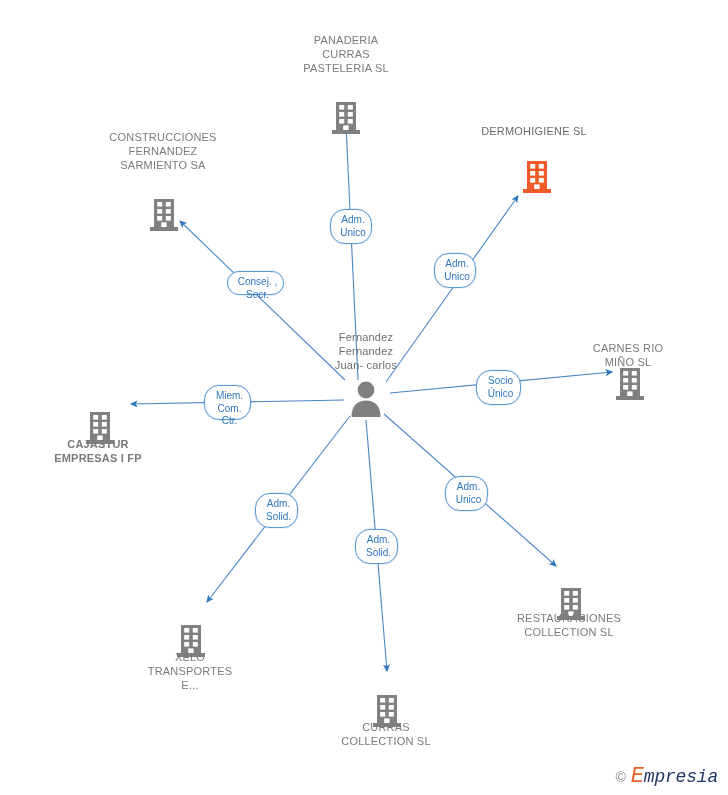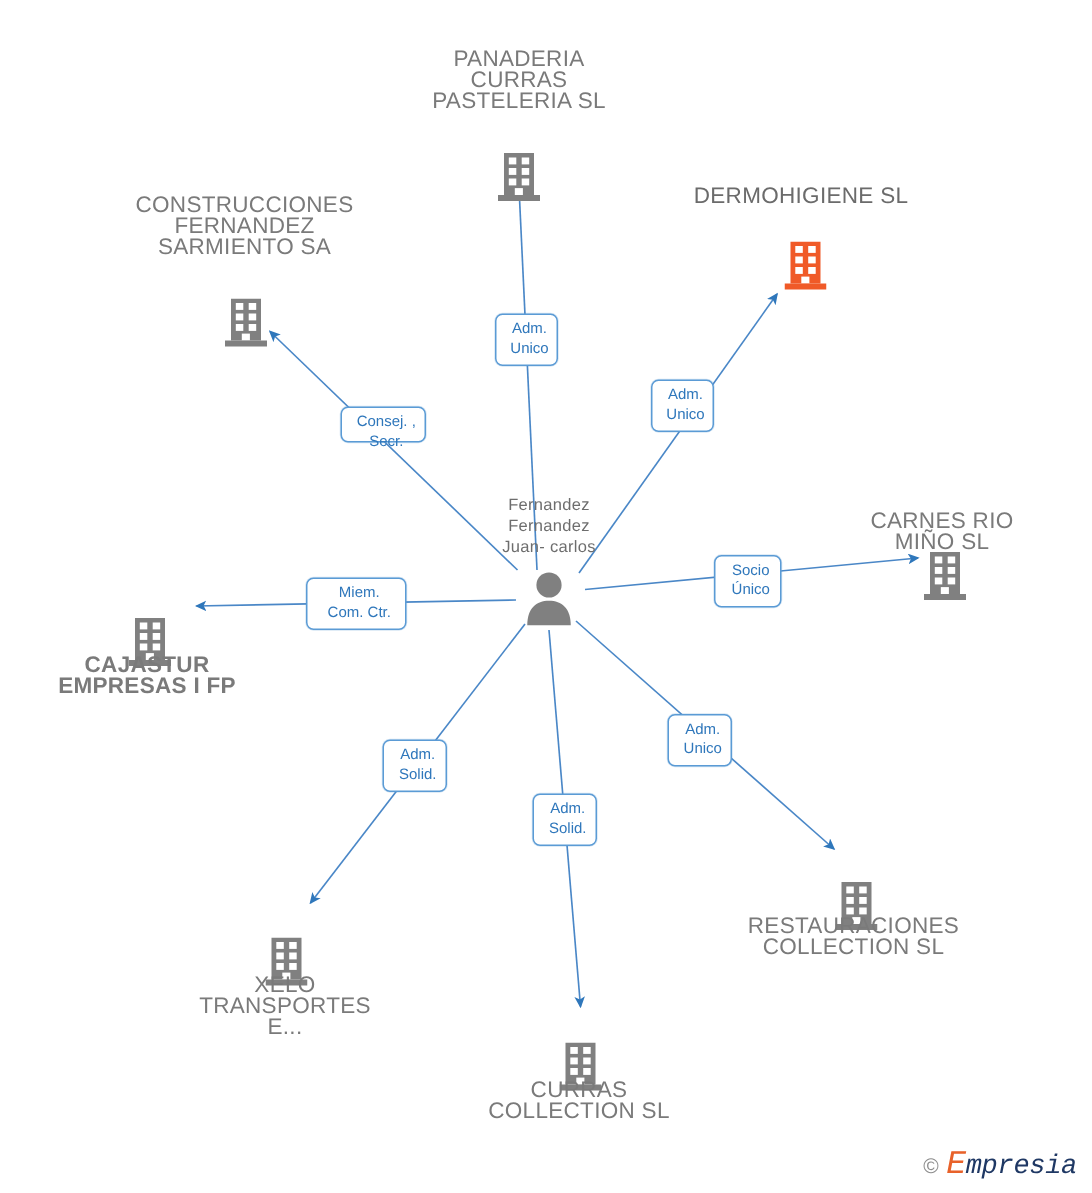--- a/index.html
+++ b/index.html
@@ -25,21 +25,21 @@
     height: 795px;
   }
   .node {
     position: absolute;
     width: 150px;
     margin-left: -75px;
     text-align: center;
     user-select: none;
   }
   .node-label {
-    font-size: 15px;
+    font-size: 11px;
     line-height: 14px;
     color: #7a7a7a;
     letter-spacing: 0.2px;
     white-space: pre-line;
   }
   .node-label.highlight {
     color: #6b6b6b;
   }
   .node-icon {
     display: block;
@@ -47,21 +47,21 @@
   }
   .person-node .node-label {
     color: #6d6d6d;
     font-size: 11px;
   }
   .edge-label {
     position: absolute;
     box-sizing: border-box;
     background: #ffffff;
     border: 1.3px solid #5b9bd5;
-    border-radius: 5px;
+    border-radius: 15px;
     color: #2f77bb;
     font-size: 10px;
     line-height: 12.5px;
     text-align: center;
     padding: 4px 1px 4px 5px;
     white-space: pre-line;
     box-shadow: 0 0 0 0.5px rgba(91,155,213,0.25);
   }
   .watermark {
     position: absolute;
@@ -246,21 +246,21 @@
     </div>
   <div id="labels-layer">
       <div class="edge-label" style="left: 330px; top: 209px; width: 42px; height: 35px;">Adm.
 Unico</div>
       <div class="edge-label" style="left: 434px; top: 253px; width: 42px; height: 35px;">Adm.
 Unico</div>
       <div class="edge-label" style="left: 227px; top: 271px; width: 57px; height: 24px;">Consej. ,
 Secr.</div>
       <div class="edge-label" style="left: 476px; top: 370px; width: 45px; height: 35px;">Socio
 Único</div>
-      <div class="edge-label" style="left: 204px; top: 385px; width: 67px; height: 35px;">Miem.
+      <div class="edge-label" style="left: 204px; top: 385px; width: 47px; height: 35px;">Miem.
 Com. Ctr.</div>
       <div class="edge-label" style="left: 255px; top: 493px; width: 43px; height: 35px;">Adm.
 Solid.</div>
       <div class="edge-label" style="left: 355px; top: 529px; width: 43px; height: 35px;">Adm.
 Solid.</div>
       <div class="edge-label" style="left: 445px; top: 476px; width: 43px; height: 35px;">Adm.
 Unico</div>
     </div>
 
   <div class="watermark">

